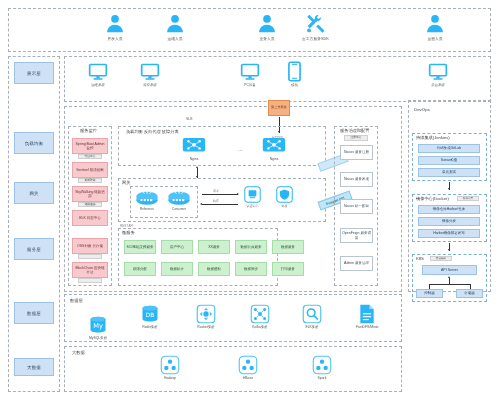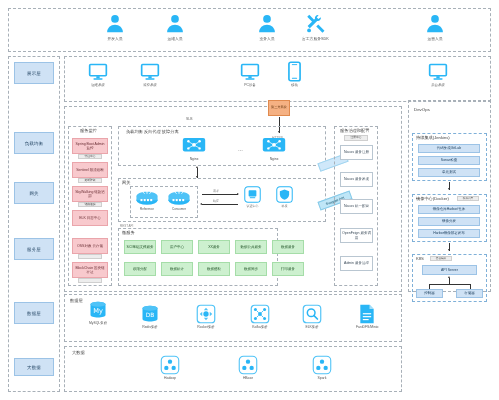--- a/index.html
+++ b/index.html
@@ -465,21 +465,21 @@
   <div class="bluebox" style="left:416px;top:289px;width:27px;height:9px;">
     <span>控制器</span>
     </div>
   <div class="bluebox" style="left:456px;top:289px;width:27px;height:9px;">
     <span>存储器</span>
     </div>
 
   <div class="dframe gray" style="left:64px;top:294px;width:338px;height:48px;"></div>
   <div class="zone-title" style="left:70px;top:299px;">数据层</div>
 
-  <div class="iconwrap" style="left:88px;top:300px;">
+  <div class="iconwrap" style="left:88px;top:315px;">
     <svg width="20" height="20" viewBox="0 0 24 24">
       <ellipse cx="12" cy="5" rx="9" ry="3" fill="#29b6f6"></ellipse>
       <path d="M3 5v13c0 1.7 4 3 9 3s9-1.3 9-3V5z" fill="#29b6f6"></path>
       <ellipse cx="12" cy="5" rx="9" ry="3" fill="#4fc3f7"></ellipse>
       <text x="12" y="16" font-size="8" fill="#fff" text-anchor="middle" font-family="DejaVu Sans">My</text>
     </svg>
     <div class="cap">MySQL集群</div>
   </div>
 
   <div class="iconwrap" style="left:140px;top:304px;">

